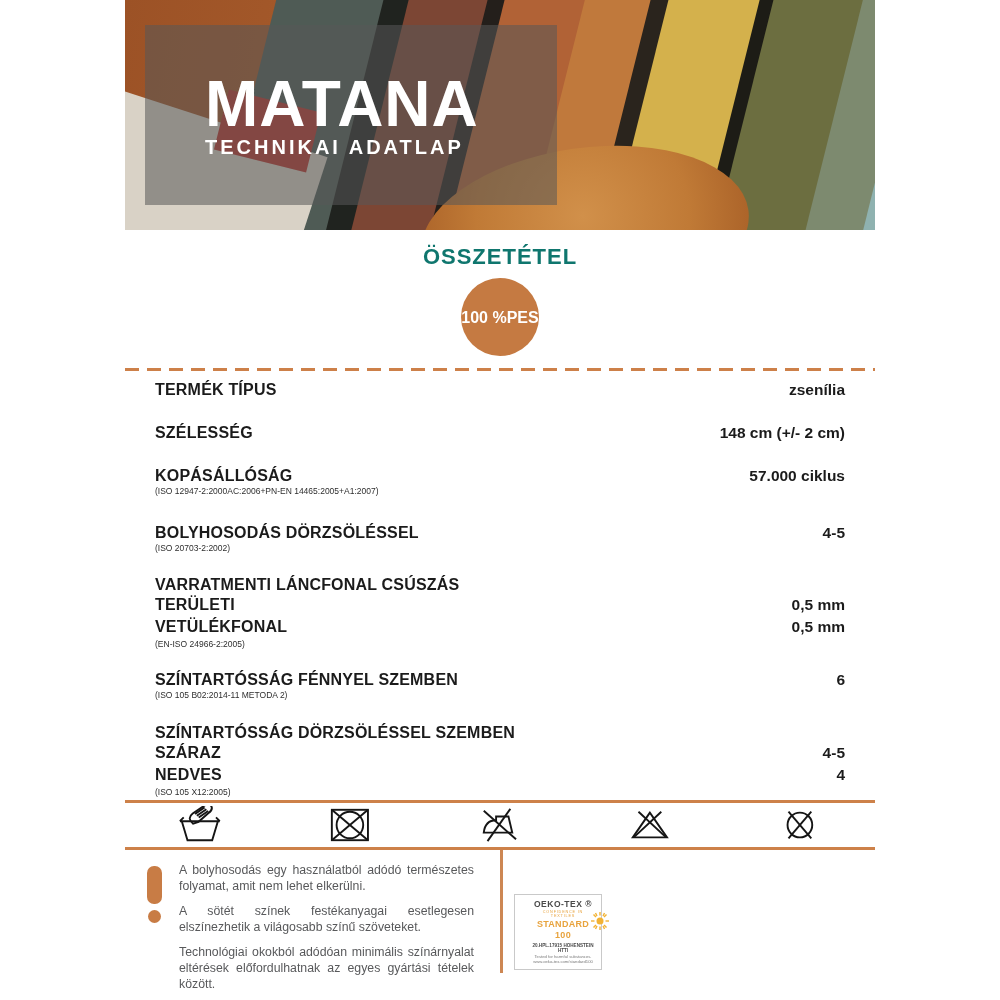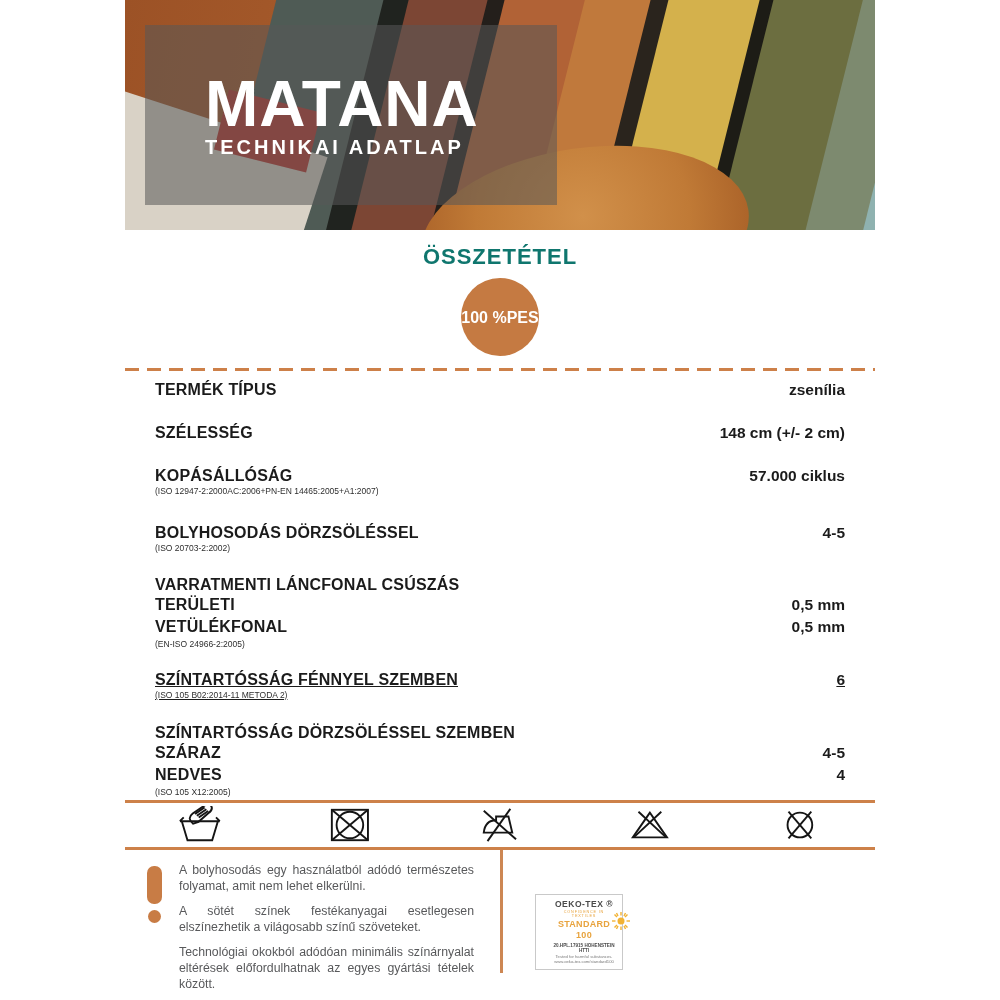--- a/index.html
+++ b/index.html
@@ -48,40 +48,40 @@
 
   
   .specs { padding:9px 30px 0 30px; color:#1b1b1b; }
   .spec-row { display:flex; justify-content:space-between; align-items:flex-start; }
   .spec-label { font-size:16px; font-weight:800; line-height:19px; letter-spacing:0.2px; }
   .spec-value { font-size:15.5px; font-weight:800; line-height:19px; white-space:nowrap; }
   .spec-note  { font-size:8.5px; font-weight:400; line-height:11px; margin-top:1px; color:#2e2e2e; }
   .subrow { display:flex; justify-content:space-between; line-height:22px; }
   .subrow .spec-label, .subrow .spec-value { line-height:22px; }
   .mb24 { margin-bottom:24px; } .mb26 { margin-bottom:26px; } .mb27 { margin-bottom:27px; }
-  .mb20 { margin-bottom:20px; } .mb21 { margin-bottom:21px; } .mb22 { margin-bottom:22px;text-decoration:underline; }
+  .mb20 { margin-bottom:20px; } .mb21 { margin-bottom:21px; } .mb22 { margin-bottom:22px; }
 
   
   .care-bar { margin-top:2px; border-top:3px solid #cd8149; border-bottom:3px solid #cd8149;
               height:50px; display:flex; align-items:center; }
   .care-cell { flex:1; display:flex; justify-content:center; align-items:center; }
   .care-svg { height:38px; }
   .care-svg path, .care-svg line, .care-svg circle, .care-svg rect, .care-svg polygon
             { fill:none; stroke:#151515; stroke-width:2; }
 
   
   .bottom { display:flex; height:123px; }
   .bottom-left { width:375px; display:flex; padding:12px 26px 0 18px; }
   .excl { width:36px; flex:none; padding-top:4px; }
   .excl-bar { width:15px; height:38px; background:#c87c45; border-radius:7px; margin-left:4px; }
   .excl-dot { width:13px; height:13px; background:#c87c45; border-radius:50%; margin:6px 0 0 5px; }
   .note-text { color:#58595b; font-size:12.3px; line-height:16px; text-align:justify; }
   .note-text p { margin-bottom:9px; }
   .bottom-right { flex:1; border-left:3px solid #cd8753; position:relative; }
-  .oeko { position:absolute; left:32px; top:44px; width:88px; background:#ffffff;
+  .oeko { position:absolute; left:11px; top:44px; width:88px; background:#ffffff;
           border:1px solid #c9c9c9; padding:4px 5px 4px 15px; text-align:center; line-height:1.25; }
   .oeko-brand { font-size:8.5px; font-weight:700; color:#4a4a4a; letter-spacing:0.5px; }
   .oeko-tagline { font-size:3.8px; color:#e8a33d; letter-spacing:0.8px; }
   .oeko-standard { font-size:9px; font-weight:800; color:#e8a33d; letter-spacing:0.3px; }
   .oeko-number { font-size:4.6px; font-weight:700; color:#4a4a4a; margin-top:1px; }
   .oeko-small { font-size:4.2px; color:#7a7a7a; }
   .oeko-sun { position:absolute; right:-9px; top:16px; }
 </style>
 </head>
 <body>

